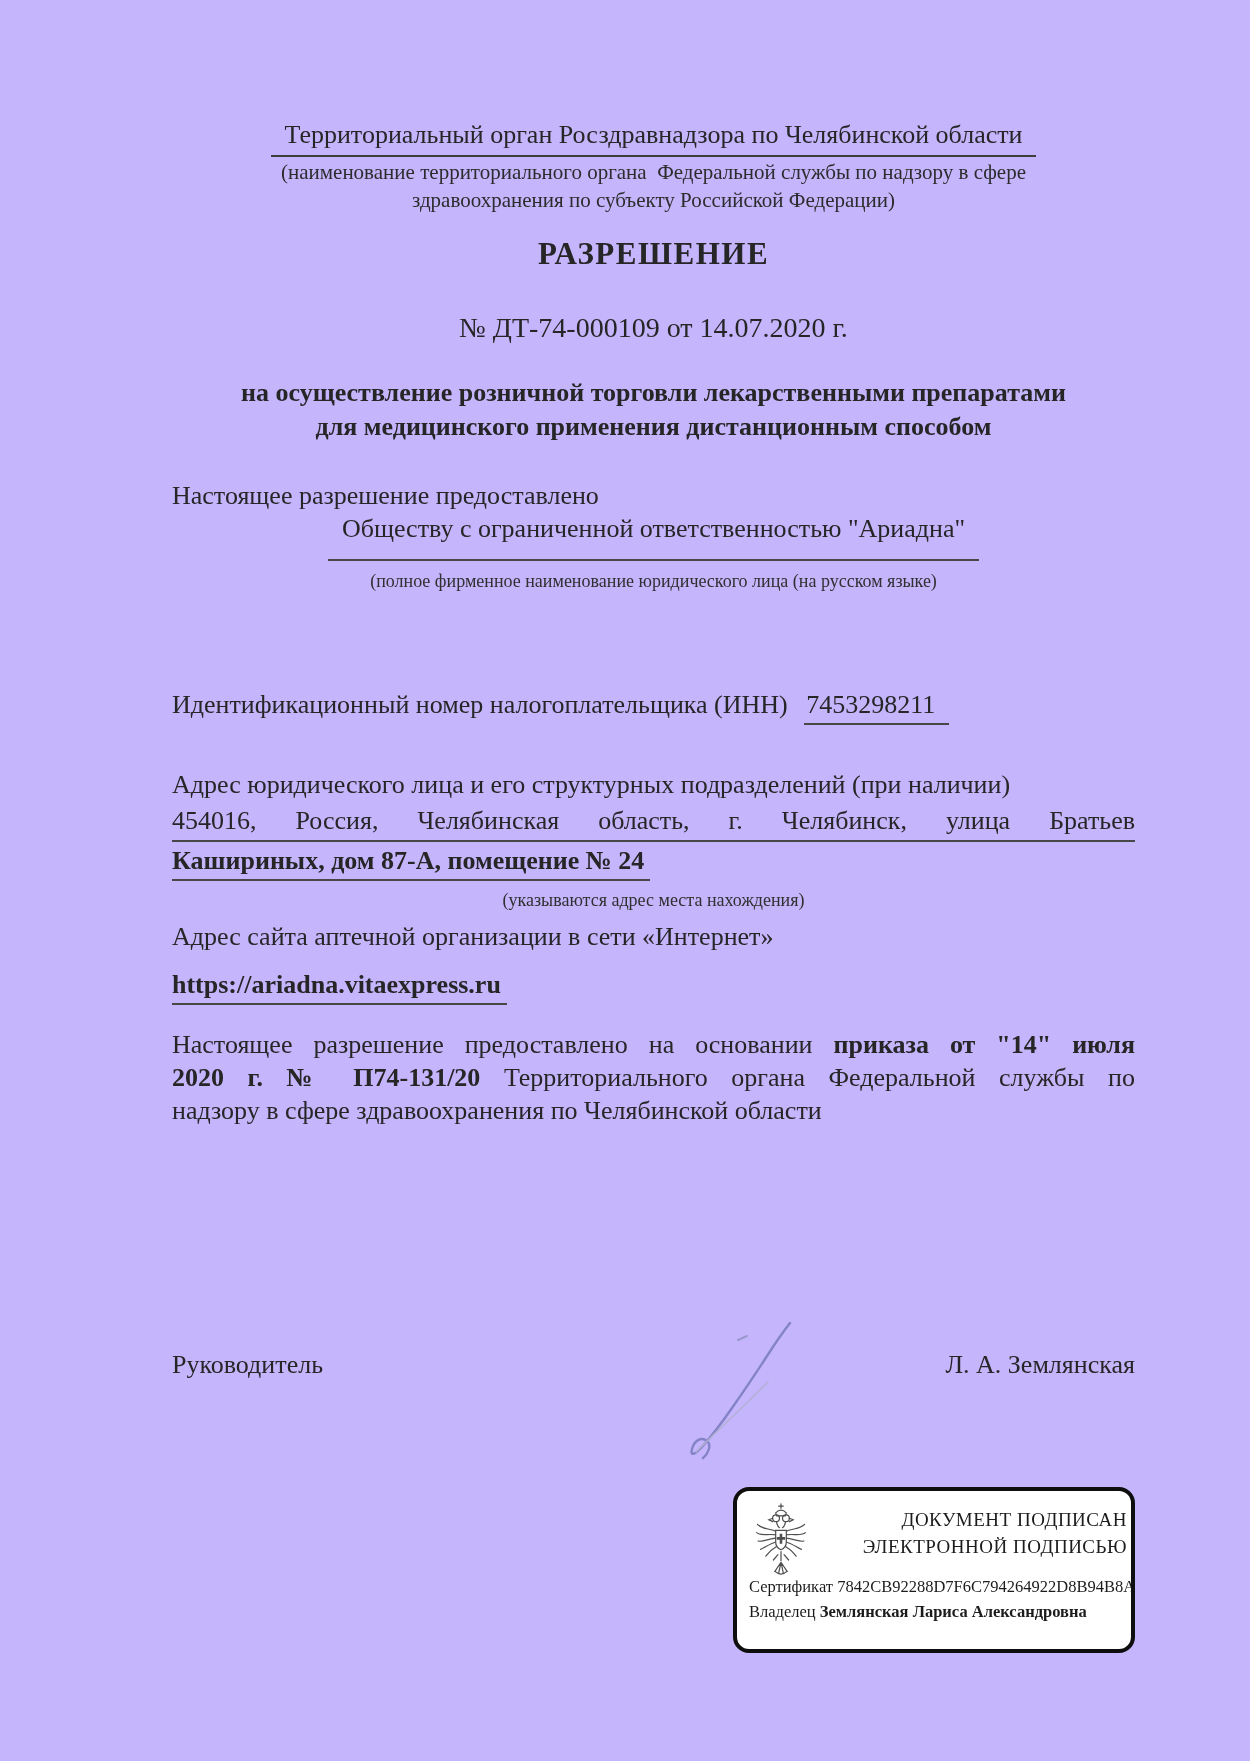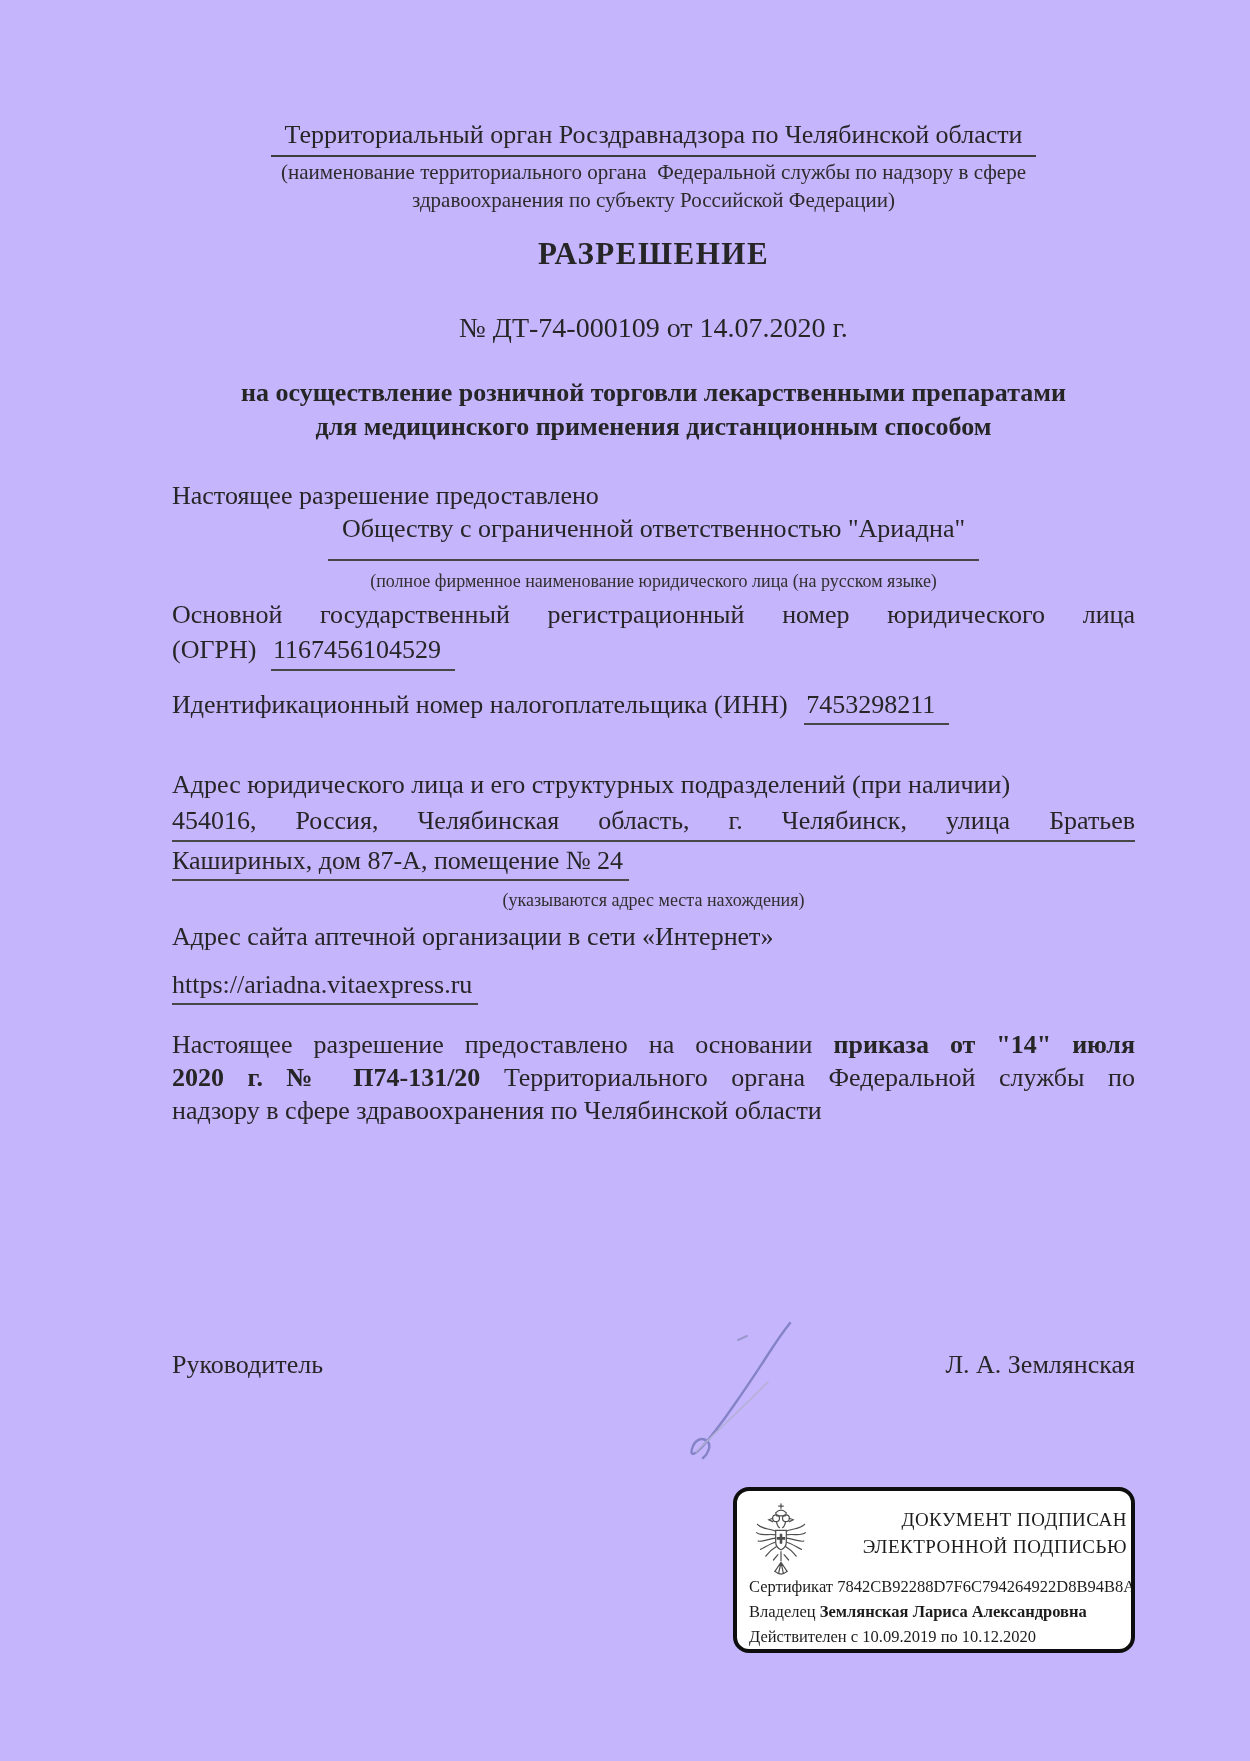--- a/index.html
+++ b/index.html
@@ -41,20 +41,21 @@
   }
   .u-num{
     display:inline-block;
     border-bottom:2px solid #474747;
     padding:0 14px 2px 2px;
   }
   .u-text{
     display:inline-block;
     border-bottom:2px solid #474747;
     padding:0 6px 2px 0;
+    font-weight:bold;
   }
   .addr-line1{
     border-bottom:2px solid #474747;
     padding-bottom:3px;
     margin-bottom:2px;
   }
 
   
   .footer-row{
     display:flex;justify-content:space-between;align-items:baseline;
@@ -109,27 +110,20 @@
   </div>
 
   <div class="abs col fs-body" style="top:479px;">
     <div>Настоящее разрешение предоставлено</div>
     <div class="center" style="margin-top:0px;">
       <span class="u-inline">Обществу с ограниченной ответственностью "Ариадна"</span>
     </div>
     <div class="center small-caption" style="margin-top:4px;">(полное фирменное наименование юридического лица (на русском языке)</div>
   </div>
 
-  <div class="abs col fs-body" style="top:597px;line-height:35px;">
-    <div class="just">Основной государственный регистрационный номер юридического лица</div>
-    <div>
-      <span>(ОГРН)</span>
-      <span class="u-num" style="margin-left:8px;">1167456104529</span>
-    </div>
-  </div>
 
   <div class="abs col fs-body" style="top:688px;">
     <span>Идентификационный номер налогоплательщика (ИНН)</span>
     <span class="u-num" style="margin-left:10px;">7453298211</span>
   </div>
 
   <div class="abs col fs-body" style="top:768px;">
     <div>Адрес юридического лица и его структурных подразделений (при наличии)</div>
     <div class="just addr-line1" style="margin-top:3px;">454016, Россия, Челябинская область, г. Челябинск, улица Братьев</div>
     <div>
@@ -205,17 +199,16 @@
       <div>ДОКУМЕНТ ПОДПИСАН</div>
       <div>ЭЛЕКТРОННОЙ ПОДПИСЬЮ</div>
     </div>
     <div class="stamp-details">
       <div class="stamp-cert-line">
         <span>Сертификат </span><span>7842CB92288D7F6C794264922D8B94B8A4BI</span>
       </div>
       <div>
         <span>Владелец </span><span class="bold">Землянская Лариса Александровна</span>
       </div>
-      <div>Действителен с 10.09.2019 по 10.12.2020</div>
     </div>
   </div>
 
 </div>
 
 </body></html>

